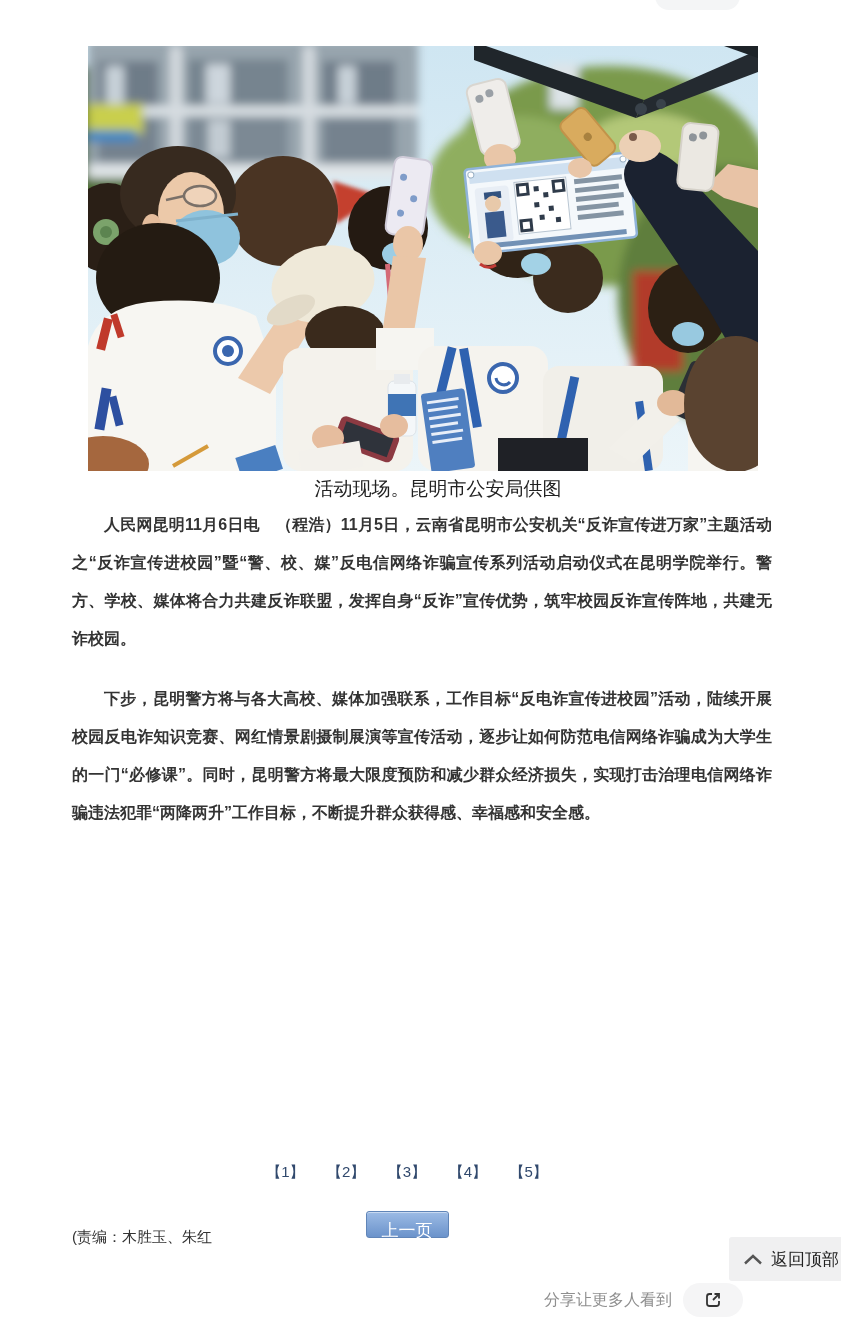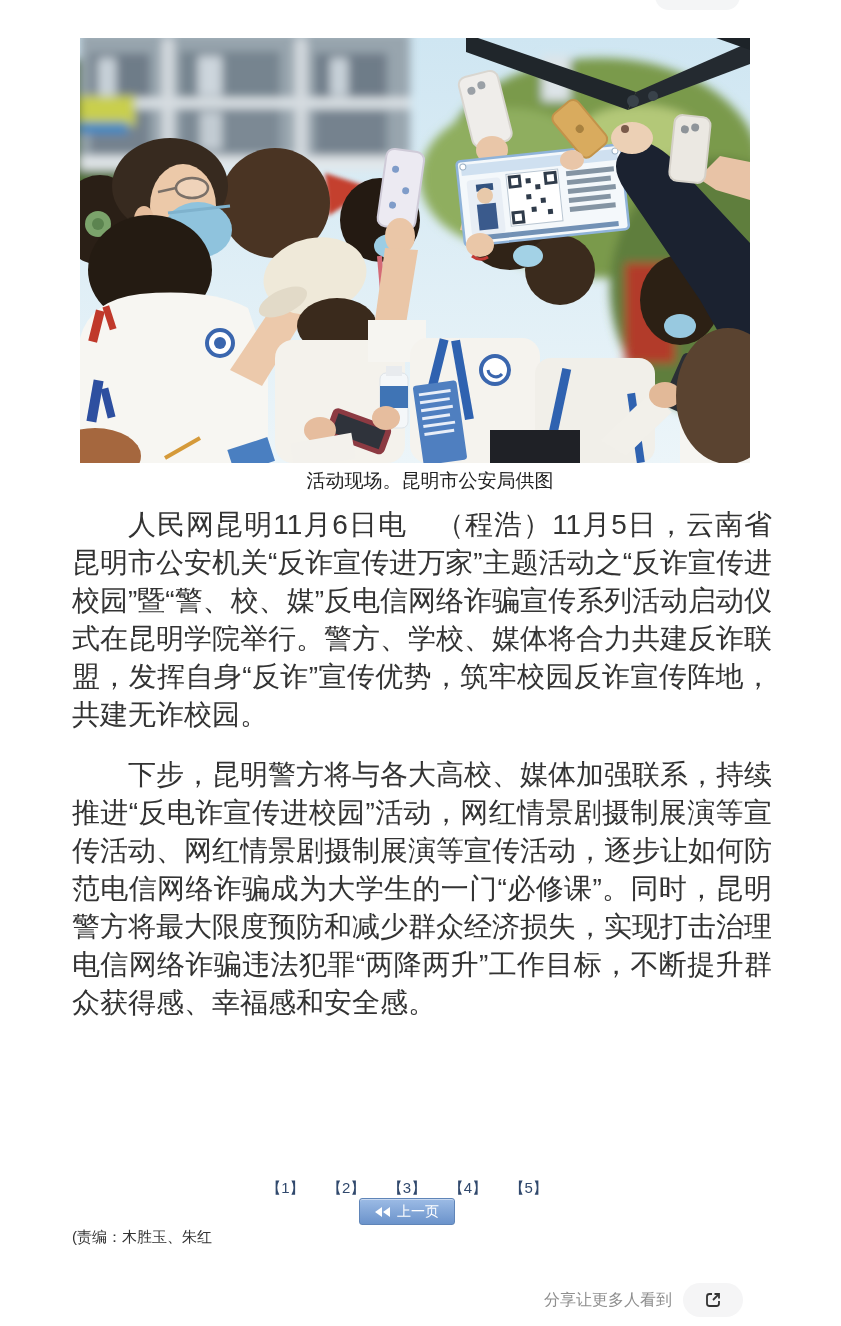--- a/index.html
+++ b/index.html
@@ -12,36 +12,36 @@
 
   
   .figure{position:absolute;left:72px;top:30px;width:700px;}
   .photo{width:670px;height:425px;overflow:hidden;background:#cfe3ee;}
   .photo svg{display:block;}
   .caption{width:700px;text-align:center;font-size:19px;color:#222;
            line-height:26px;margin-top:5px;}
 
   
   .article{position:absolute;left:72px;top:506px;width:700px;}
-  .article p{margin:0 0 22px 0;font-size:28px;line-height:38px;color:#333;
-             text-align:justify;text-indent:2em;}
-
-  
-  .pagination{position:absolute;left:72px;top:1163px;width:670px;text-align:center;margin-top:16px;}
+  .article p{margin:0 0 22px 0;font-size:16px;line-height:38px;color:#333;
+             text-align:justify;text-indent:2em;font-weight:bold;}
+
+  
+  .pagination{position:absolute;left:72px;top:1163px;width:670px;text-align:center;}
   .page-link{display:inline-block;margin:0 9px;font-size:15px;color:#31496d;
              cursor:pointer;letter-spacing:0;}
 
   
   .prev-row{position:absolute;left:72px;top:1198px;width:670px;text-align:center;}
   .prev-btn{display:inline-flex;align-items:center;gap:7px;height:27px;padding:0 15px;
-            font-size:14px;color:#fff;cursor:pointer;
+            font-size:17px;color:#fff;cursor:pointer;
             background:linear-gradient(#9cbbe5,#6b93cb);
             border:1px solid #6085b8;border-radius:3px;
             box-shadow:inset 0 1px 0 rgba(255,255,255,.45);
-            font-family:inherit;}
+            font-family:inherit;flex-direction:column;}
 
   
   .editors{position:absolute;left:72px;top:1228px;width:631px;
            font-size:15px;color:#333;}
 
   
   .share-row{position:absolute;left:544px;top:1283px;display:flex;align-items:center;}
   .share-label{font-size:16px;color:#8f8f8f;line-height:34px;}
   .share-pill{margin-left:11px;width:60px;height:34px;border-radius:17px;background:#f5f5f6;
               display:flex;align-items:center;justify-content:center;cursor:pointer;}
@@ -52,21 +52,21 @@
             padding-left:14px;box-sizing:border-box;cursor:pointer;}
   .back-top span{font-size:17px;color:#222;margin-left:8px;}
 </style>
 </head>
 <body>
 
 <div class="page">
 
   <div class="pill-top"></div>
 
-  <figure class="figure" style="margin:8px">
+  <figure class="figure" style="margin:16px">
     <div class="photo">
       <svg width="670" height="425" viewBox="0 0 670 425">
         <defs>
           <linearGradient id="sky" x1="0" y1="0" x2="0" y2="1">
             <stop offset="0" stop-color="#cfe6f2"></stop>
               <stop offset="1" stop-color="#ecf5f9"></stop>
           </linearGradient>
           <filter id="blur5" x="-20%" y="-20%" width="140%" height="140%">
               <feGaussianBlur stdDeviation="5"></feGaussianBlur>
             </filter>
@@ -265,21 +265,21 @@
 
           <ellipse cx="15" cy="418" rx="46" ry="28" fill="#a5673e"></ellipse>
         </g>
       </svg>
     </div>
     <figcaption class="caption">活动现场。昆明市公安局供图</figcaption>
   </figure>
 
   <div class="article">
     <p>人民网昆明11月6日电　（程浩）11月5日，云南省昆明市公安机关“反诈宣传进万家”主题活动之“反诈宣传进校园”暨“警、校、媒”反电信网络诈骗宣传系列活动启动仪式在昆明学院举行。警方、学校、媒体将合力共建反诈联盟，发挥自身“反诈”宣传优势，筑牢校园反诈宣传阵地，共建无诈校园。</p>
-    <p>下步，昆明警方将与各大高校、媒体加强联系，持续推进“反电诈宣传进校园”活动，网红情景剧摄制展演等宣传活动、网红情景剧摄制展演等宣传活动，逐步让如何防范电信网络诈骗成为大学生的一门“必修课”。同时，昆明警方将最大限度预防和减少群众经济损失，实现打击治理电信网络诈骗违法犯罪“两降两升”工作目标，不断提升群众获得感、幸福感和安全感。</p>
+    <p>下步，昆明警方将与各大高校、媒体加强联系，工作目标“反电诈宣传进校园”活动，陆续开展校园反电诈知识竞赛、网红情景剧摄制展演等宣传活动，逐步让如何防范电信网络诈骗成为大学生的一门“必修课”。同时，昆明警方将最大限度预防和减少群众经济损失，实现打击治理电信网络诈骗违法犯罪“两降两升”工作目标，不断提升群众获得感、幸福感和安全感。</p>
   </div>
 
   <div class="pagination">
     <span class="page-link">【1】</span>
     <span class="page-link">【2】</span>
     <span class="page-link">【3】</span>
     <span class="page-link">【4】</span>
     <span class="page-link">【5】</span>
   </div>
 
@@ -299,14 +299,20 @@
     <span class="share-label">分享让更多人看到</span>
     <span class="share-pill">
       <svg width="20" height="20" viewBox="0 0 20 20">
         <path d="M9 4 H6.5 C5.1 4 4 5.1 4 6.5 V13.5 C4 14.9 5.1 16 6.5 16 H13.5 C14.9 16 16 14.9 16 13.5 V11" fill="none" stroke="#333" stroke-width="1.8"></path>
         <line x1="10" y1="10" x2="15.6" y2="4.4" stroke="#333" stroke-width="1.8"></line>
         <polyline points="11.5,4 16,4 16,8.5" fill="none" stroke="#333" stroke-width="1.8"></polyline>
       </svg>
     </span>
   </div>
 
+  <div class="back-top">
+    <svg width="20" height="11" viewBox="0 0 20 11">
+      <polyline points="2,9.5 10,2 18,9.5" fill="none" stroke="#555" stroke-width="2.4"></polyline>
+    </svg>
+    <span>返回顶部</span>
+  </div>
 
 </div>
 
 </body></html>

